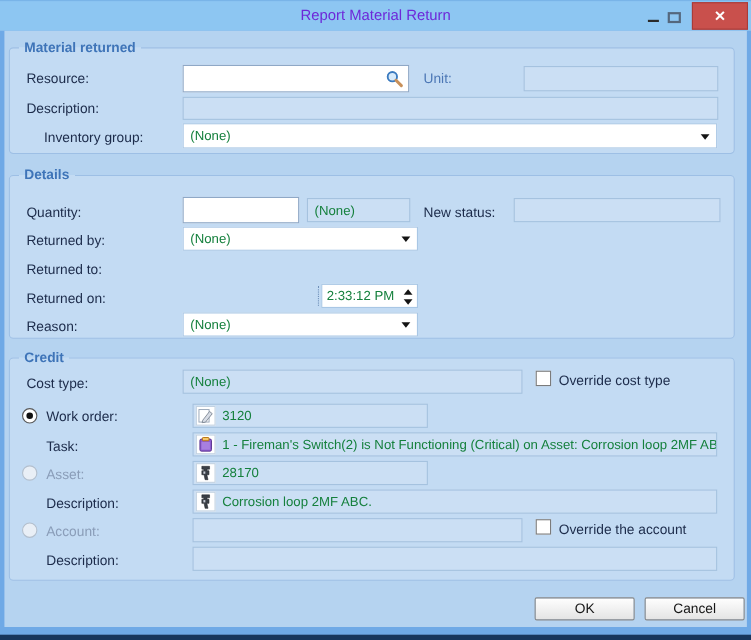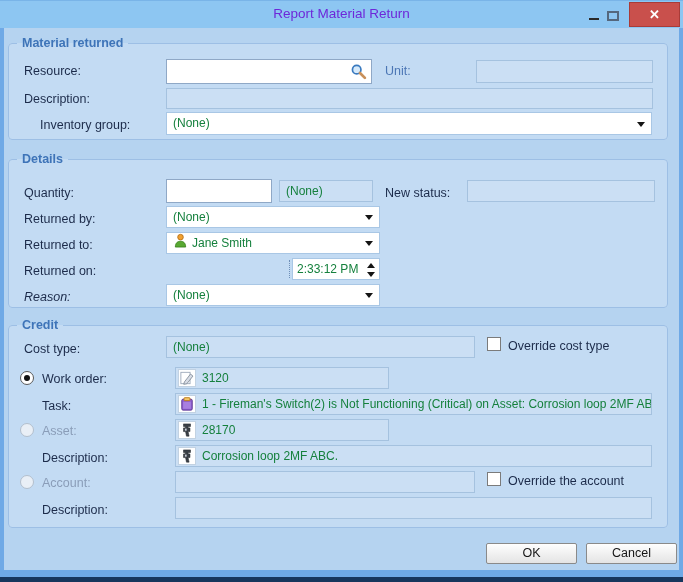--- a/index.html
+++ b/index.html
@@ -124,41 +124,32 @@
   <div class="abs lbl" style="left:385px; top:186px;">New status:</div>
   <div class="dfield" style="left:467px; top:180px; width:188px; height:22px; line-height:20px;"></div>
 
   <div class="abs lbl" style="left:24px; top:212px;">Returned by:</div>
   <div class="combo" style="left:166px; top:206px; width:214px; height:22px;">
     <span class="val">(None)</span>
     <span class="arrow-down" style="top:8px;"></span>
   </div>
 
   <div class="abs lbl" style="left:24px; top:238px;">Returned to:</div>
-  <div class="combo" style="left:166px; top:232px; width:214px; height:22px;">
-    <span class="ib-icon">
-      <svg width="15" height="15" viewBox="0 0 16 16">
-        <circle cx="8" cy="4.4" r="3" fill="#F0A030" stroke="#B06A10" stroke-width="0.8"></circle>
-        <path d="M2.5 15 C2.5 10.5 5 8.8 8 8.8 C11 8.8 13.5 10.5 13.5 15 Z" fill="#58A832" stroke="#2F7A14" stroke-width="0.8"></path>
-      </svg>
-    </span><span class="val">Jane Smith</span>
-    <span class="arrow-down" style="top:8px;"></span>
-  </div>
 
   <div class="abs lbl" style="left:24px; top:264px;">Returned on:</div>
   <div class="dotsep"></div>
   <div class="combo" style="left:292px; top:258px; width:88px; height:22px; padding-left:4px;">
     <span class="val">2:33:12 PM</span>
     <span class="spin">
       <span class="up"></span>
       <span class="down"></span>
     </span>
   </div>
 
-  <div class="abs lbl" style="left:24px; top:290px;font-style:italic;">Reason:</div>
+  <div class="abs lbl" style="left:24px; top:290px;">Reason:</div>
   <div class="combo" style="left:166px; top:284px; width:214px; height:22px;">
     <span class="val">(None)</span>
     <span class="arrow-down" style="top:8px;"></span>
   </div>
 
   <div class="abs lbl" style="left:24px; top:342px;">Cost type:</div>
   <div class="dfield" style="left:166px; top:336px; width:309px; height:22px; line-height:20px;">(None)</div>
   <div class="chk" style="left:487px; top:337px;"></div>
   <div class="abs lbl" style="left:508px; top:339px;">Override cost type</div>
 

